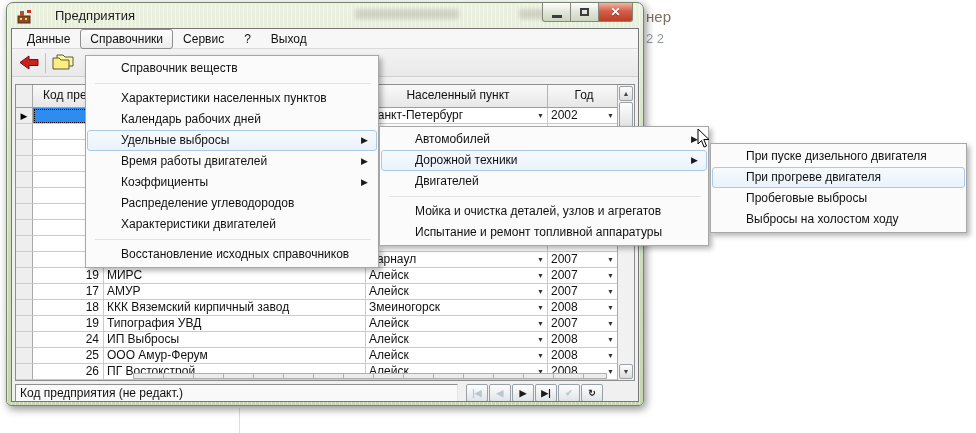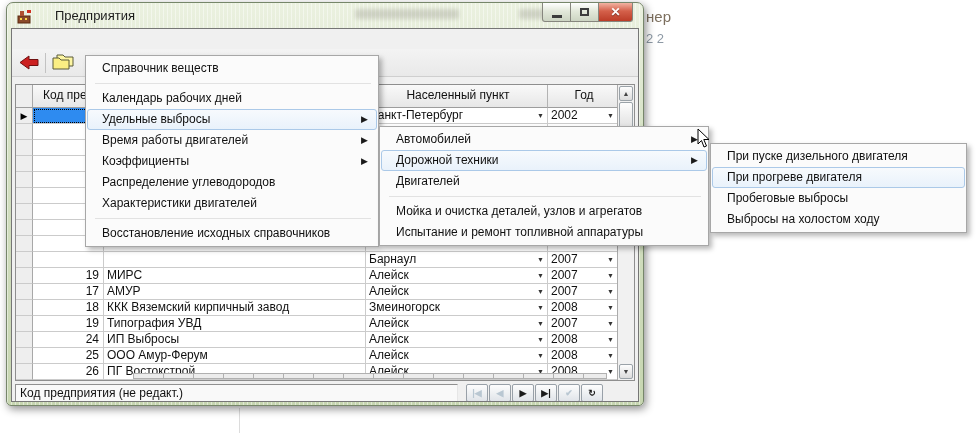--- a/index.html
+++ b/index.html
@@ -97,21 +97,21 @@
             background:linear-gradient(180deg,#fdfdfd,#e0e4e9); text-align:center;
             font-size:9px; line-height:16px; color:#1a1a1a; font-weight:bold; }
   .navbtn.disabled { color:#b9c7d2; }
 
   
   .menu { position:absolute; background:#fbfbfb; border:1px solid #a7a7a7; padding:2px 1px;
           box-shadow:3px 3px 5px rgba(0,0,0,.28); }
   .menu.m1 { left:85px;  top:55px;  width:294px; z-index:40; }
   .menu.m2 { left:379px; top:126px; width:330px; z-index:45; }
   .menu.m3 { left:710px; top:143px; width:257px; z-index:50; }
-  .menu-item { position:relative; height:21px; line-height:19px; padding-left:14px;
+  .menu-item { position:relative; height:21px; line-height:19px; padding-left:33px;
                white-space:nowrap; border:1px solid transparent; border-radius:3px;
                overflow:hidden; color:#101010; }
   .menu-item.hover { border-color:#abc9e8; background:linear-gradient(180deg,#f7fafd,#e9f2fb); }
   .menu-item.sep { height:9px; padding:0; border:none; }
   .sepline { margin:4px 6px 0 8px; border-top:1px solid #e2e2e2; }
   .mi-arrow { position:absolute; right:8px; top:0; font-size:9px; line-height:19px; color:#1a1a1a; }
 
   .cursor { position:absolute; left:697px; top:128px; z-index:90; }
 </style>
 </head>
@@ -141,20 +141,32 @@
           <div class="glyph-max"></div>
         </div>
       <div class="cap-btn close">
           <span>✕</span>
         </div>
     </div>
   </div>
 
   <div class="client">
 
+    <div class="menubar">
+
+        <div class="mb-item"><span>Данные</span></div>
+
+        <div class="mb-item active"><span>Справочники</span></div>
+
+        <div class="mb-item"><span>Сервис</span></div>
+
+        <div class="mb-item"><span>?</span></div>
+
+        <div class="mb-item"><span>Выход</span></div>
+      </div>
 
     <div class="toolbar">
       <div class="tool-btn">
         <svg width="20" height="15">
           <polygon points="1,7.5 10,1 10,4.5 19,4.5 19,10.5 10,10.5 10,14" fill="#cc2020" stroke="#701010"></polygon>
         </svg>
       </div>
       <div class="tool-sep"></div>
       <div class="tool-btn">
         <svg width="22" height="17">
@@ -446,20 +458,25 @@
       
       <span class="mi-label">Справочник веществ</span>
       
     </div>
 
     <div class="menu-item sep">
       <div class="sepline"></div>
 
     </div>
 
+    <div class="menu-item">
+      
+      <span class="mi-label">Характеристики населенных пунктов</span>
+      
+    </div>
 
     <div class="menu-item">
       
       <span class="mi-label">Календарь рабочих дней</span>
       
     </div>
 
     <div class="menu-item hover">
       
       <span class="mi-label">Удельные выбросы</span>

